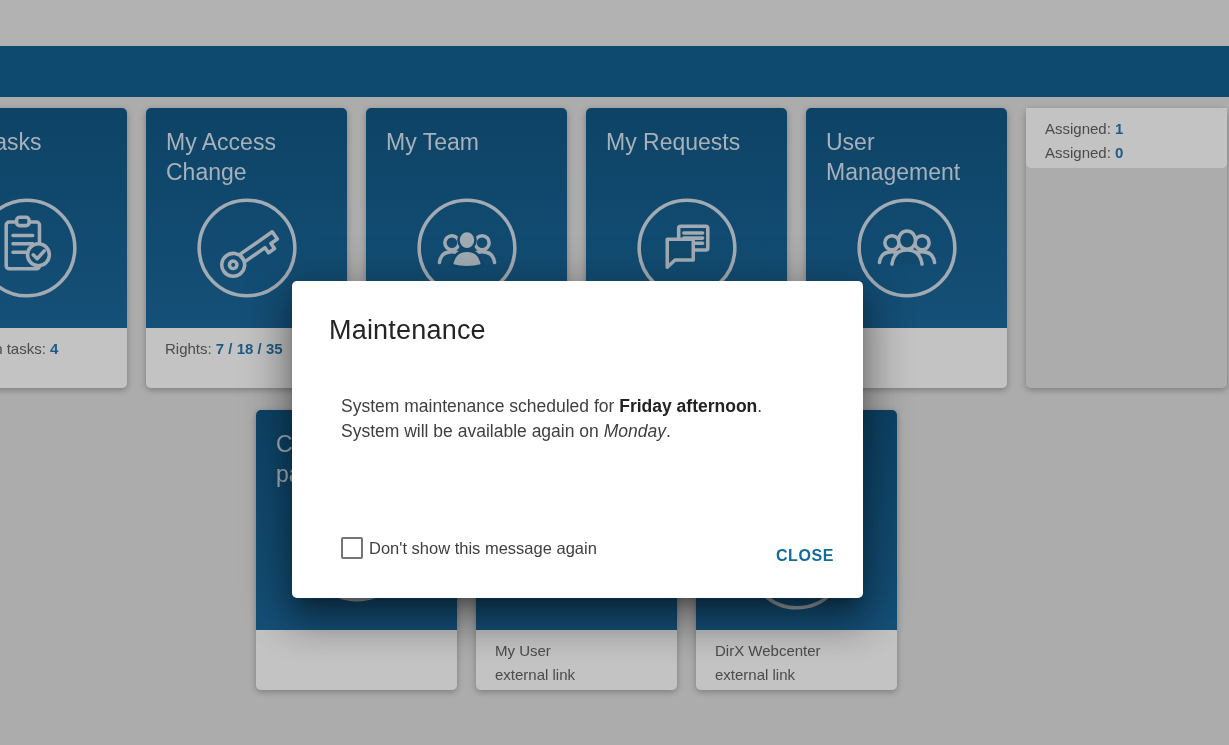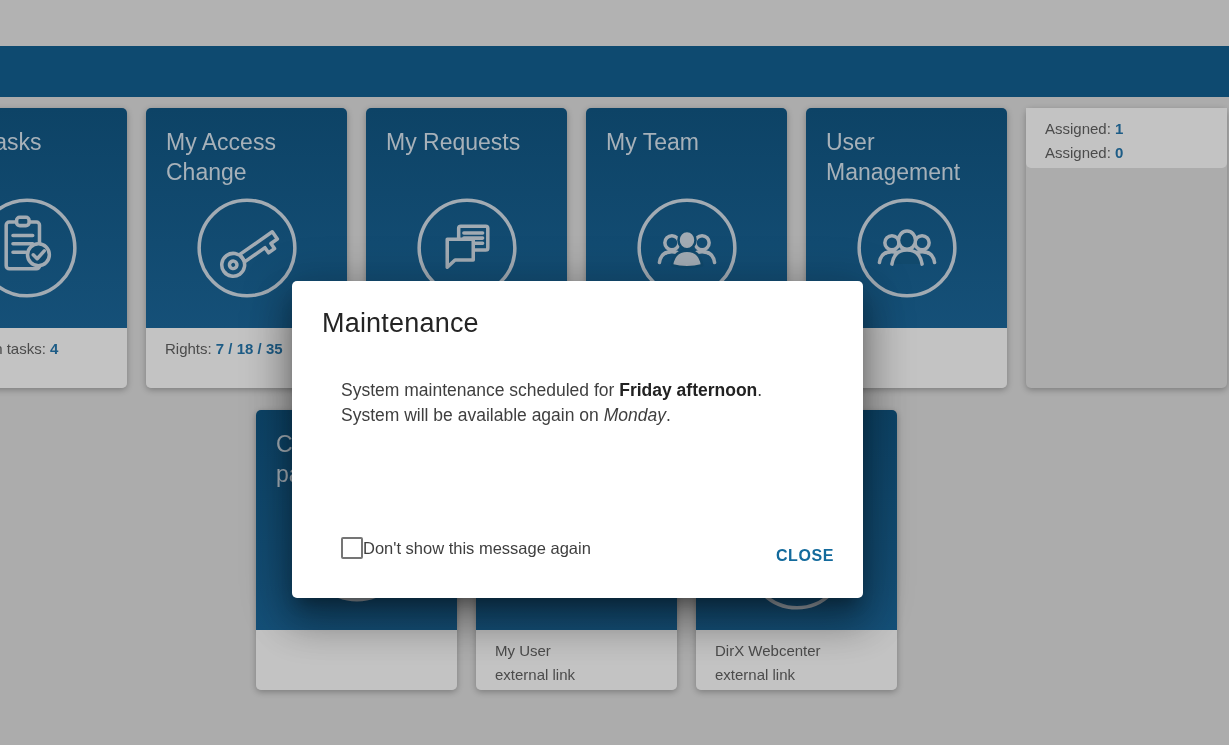--- a/index.html
+++ b/index.html
@@ -17,25 +17,25 @@
   .tile-top{height:220px;background:linear-gradient(#0d4366,#155078);border-radius:5px 5px 0 0;position:relative;overflow:hidden;}
   .tile-title{padding:19px 16px 0 20px;font-size:23px;line-height:30px;color:#a7b1b9;}
   .tile-icon{position:absolute;left:50%;transform:translateX(-50%);width:104px;height:104px;}
   .tile-icon svg{width:104px;height:104px;stroke:#a2abb3;fill:none;stroke-width:3.4;stroke-linecap:round;stroke-linejoin:round;}
   .tile-caption{height:60px;background:#c3c3c3;border-radius:0 0 5px 5px;padding:9px 14px 0 19px;
     font-size:15px;line-height:24px;color:#4b4b4b;box-sizing:border-box;white-space:nowrap;overflow:hidden;}
   .cap-accent{color:#1d5c86;font-weight:700;}
   
   .dialog{position:absolute;left:292px;top:281px;width:571px;height:317px;background:#ffffff;border-radius:5px;z-index:10;
     box-shadow:0 11px 15px -7px rgba(0,0,0,.30),0 24px 38px 3px rgba(0,0,0,.26),0 9px 46px 8px rgba(0,0,0,.22);}
-  .dialog-title{position:absolute;left:30px;top:27px;margin:0;font-size:27px;font-weight:500;color:#242424;letter-spacing:0.2px;}
-  .dialog-body{position:absolute;left:49px;top:97px;width:482px;margin:0;font-size:17.5px;line-height:24.5px;color:#3f3f3f;}
+  .dialog-title{position:absolute;left:30px;top:27px;margin:7px;font-size:27px;font-weight:500;color:#242424;letter-spacing:0.2px;}
+  .dialog-body{position:absolute;left:49px;top:113px;width:482px;margin:0;font-size:17.5px;line-height:24.5px;color:#3f3f3f;}
   .dialog-body b{color:#222222;}
   .dialog-footer{position:absolute;left:49px;right:27px;top:250px;height:34px;display:flex;align-items:center;justify-content:space-between;}
-  .checkbox-row{display:flex;align-items:center;gap:0;cursor:pointer;}
+  .checkbox-row{display:flex;align-items:center;gap:6px;cursor:pointer;}
   .checkbox{width:18px;height:18px;border:2px solid #757575;border-radius:2px;background:#fff;flex:0 0 auto;}
   .checkbox-label{font-size:16.5px;color:#3f3f3f;}
   .close-btn{background:none;border:none;color:#136a9c;font-weight:700;font-size:16px;letter-spacing:0.6px;cursor:pointer;font-family:inherit;padding:6px 2px;margin-top:16px;}
 </style>
 </head>
 <body>
 
 <div class="top-strip"></div>
 <div class="header-bar"></div>
 
@@ -67,43 +67,43 @@
               <path d="M42 51.5 H80 V60 H72.5 V66 H65.5 V60 H42 Z"></path>
             </g>
           </svg></div>
       </div>
       <div class="tile-caption">
         <div><span>Rights: </span><span class="cap-accent">7 / 18 / 35</span></div>
       </div>
     </div>
     <div class="tile">
       <div class="tile-top">
-        <div class="tile-title">My Requests</div>
-        <div class="tile-icon" style="top: 88px;"><svg viewBox="0 0 100 100">
-            <circle cx="50" cy="50" r="46"></circle>
-            <rect x="42" y="29" width="28" height="23" rx="2"></rect>
-            <path d="M47 35.5 h18 M47 40.5 h18 M47 45.5 h18"></path>
-            <path d="M31 41.5 h25 v20 h-17.5 l-7.5 7 z" fill="#11496c"></path>
-          </svg></div>
-      </div>
-      <div class="tile-caption"></div>
-    </div>
-    <div class="tile">
-      <div class="tile-top">
         <div class="tile-title">My Team</div>
         <div class="tile-icon" style="top: 88px;"><svg viewBox="0 0 100 100">
             <circle cx="50" cy="50" r="46"></circle>
             <circle cx="35.5" cy="45" r="6.8"></circle>
             <path d="M23.5 64 q1.5 -10.5 12 -10.5 q5 0 7.5 2.5"></path>
             <circle cx="64.5" cy="45" r="6.8"></circle>
             <path d="M76.5 64 q-1.5 -10.5 -12 -10.5 q-5 0 -7.5 2.5"></path>
             <g fill="#a2abb3" stroke="#11496c" stroke-width="2.5">
               <ellipse cx="50" cy="42.5" rx="8.2" ry="8.8"></ellipse>
               <path d="M35.5 66.5 q2 -14 14.5 -14 q12.5 0 14.5 14 q-14.5 4 -29 0 z"></path>
             </g>
+          </svg></div>
+      </div>
+      <div class="tile-caption"></div>
+    </div>
+    <div class="tile">
+      <div class="tile-top">
+        <div class="tile-title">My Requests</div>
+        <div class="tile-icon" style="top: 88px;"><svg viewBox="0 0 100 100">
+            <circle cx="50" cy="50" r="46"></circle>
+            <rect x="42" y="29" width="28" height="23" rx="2"></rect>
+            <path d="M47 35.5 h18 M47 40.5 h18 M47 45.5 h18"></path>
+            <path d="M31 41.5 h25 v20 h-17.5 l-7.5 7 z" fill="#11496c"></path>
           </svg></div>
       </div>
       <div class="tile-caption"></div>
     </div>
     <div class="tile">
       <div class="tile-top">
         <div class="tile-title">User Management</div>
         <div class="tile-icon" style="top: 88px;"><svg viewBox="0 0 100 100">
             <circle cx="50" cy="50" r="46"></circle>
             <circle cx="35.5" cy="45" r="6.8"></circle>

